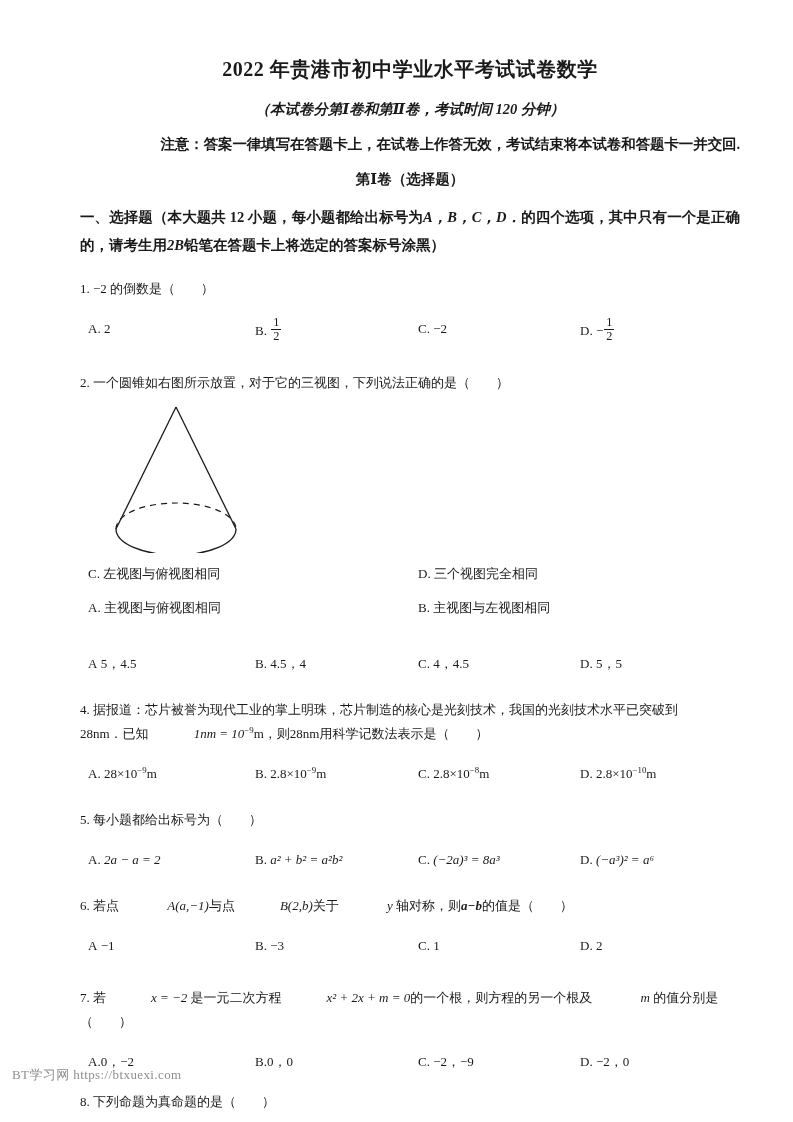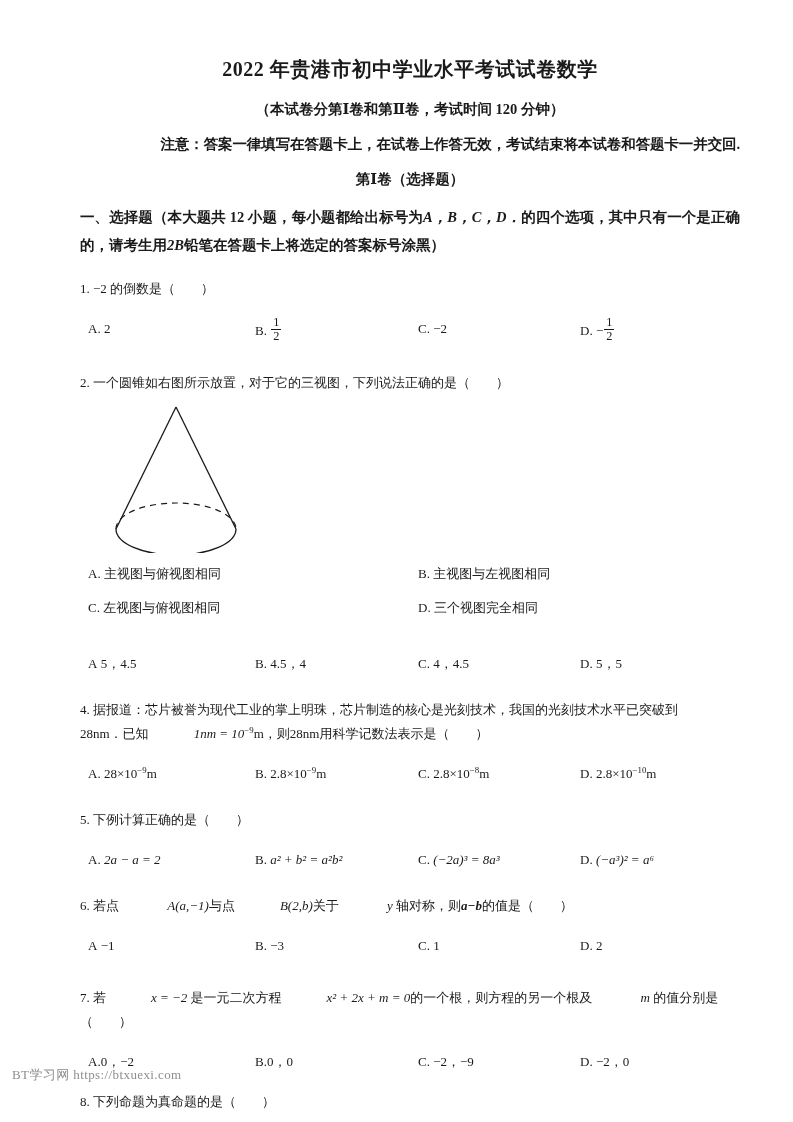--- a/index.html
+++ b/index.html
@@ -35,20 +35,21 @@
     font-weight: bold;
     letter-spacing: 0.5px;
     margin: 0 0 18px 0;
     line-height: 1.3;
   }
   .doc-subtitle {
     text-align: center;
     font-size: 14.5px;
     font-weight: bold;
     margin: 0 0 16px 0;
+    font-style: italic;
   }
   .notice {
     font-size: 14.5px;
     font-weight: bold;
     margin: 0 0 12px 0;
     text-align: right;
     letter-spacing: -0.1px;
   }
   .part-title {
     text-align: center;
@@ -189,26 +190,26 @@
 
           <path d="M 18 128 A 60 26 0 0 0 138 128" fill="none" stroke="#1a1a1a" stroke-width="1.3"></path>
           <path d="M 18 128 A 60 26 0 0 1 138 128" fill="none" stroke="#1a1a1a" stroke-width="1.2" stroke-dasharray="6 5"></path>
 
           <line x1="78" y1="6" x2="18" y2="128" stroke="#1a1a1a" stroke-width="1.3"></line>
           <line x1="78" y1="6" x2="138" y2="128" stroke="#1a1a1a" stroke-width="1.3"></line>
         </svg>
       </div>
 
       <div class="options opts2">
+        <span class="opt opt-a"><span>C.</span>&nbsp;<span>左视图与俯视图相同</span></span>
+        <span class="opt opt-b"><span>D.</span>&nbsp;<span>三个视图完全相同</span></span>
+      </div>
+      <div class="options opts2">
         <span class="opt opt-a"><span>A.</span>&nbsp;<span>主视图与俯视图相同</span></span>
         <span class="opt opt-b"><span>B.</span>&nbsp;<span>主视图与左视图相同</span></span>
-      </div>
-      <div class="options opts2">
-        <span class="opt opt-a"><span>C.</span>&nbsp;<span>左视图与俯视图相同</span></span>
-        <span class="opt opt-b"><span>D.</span>&nbsp;<span>三个视图完全相同</span></span>
       </div>
     </div>
 
     <div class="gap-sm"></div>
 
     <div class="question">
       <div class="gap-sm"></div>
       <div class="options">
         <span class="opt opt-a"><span>A</span>&nbsp;<span>5，4.5</span></span>
         <span class="opt opt-b"><span>B.</span>&nbsp;<span>4.5，4</span></span>
@@ -234,21 +235,21 @@
         <span class="opt opt-c"><span>C.</span>&nbsp;<span>2.8×10</span><sup>−8</sup><span>m</span></span>
         <span class="opt opt-d"><span>D.</span>&nbsp;<span>2.8×10</span><sup>−10</sup><span>m</span></span>
       </div>
     </div>
 
     <div class="gap-md"></div>
 
     <div class="question">
       <div class="q-stem">
         <span>5.</span>
-        <span>下例计算正确的是（　　）</span>
+        <span>每小题都给出标号为（　　）</span>
       </div>
       <div class="gap-sm"></div>
       <div class="options">
         <span class="opt opt-a"><span>A.</span>&nbsp;<span class="ital">2a − a = 2</span></span>
         <span class="opt opt-b"><span>B.</span>&nbsp;<span class="ital">a² + b² = a²b²</span></span>
         <span class="opt opt-c"><span>C.</span>&nbsp;<span class="ital">(−2a)³ = 8a³</span></span>
         <span class="opt opt-d"><span>D.</span>&nbsp;<span class="ital">(−a³)² = a⁶</span></span>
       </div>
     </div>
 

